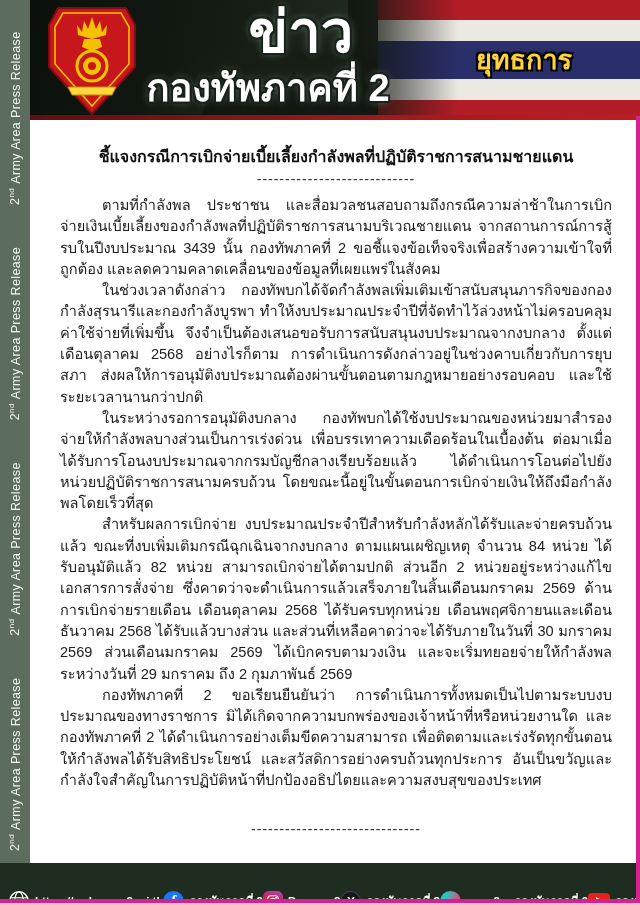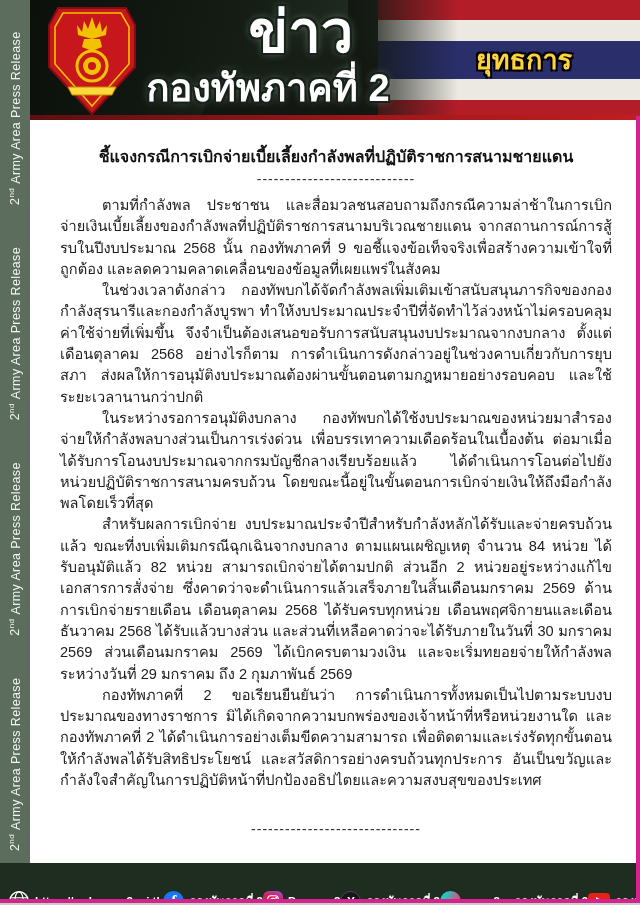--- a/index.html
+++ b/index.html
@@ -113,21 +113,21 @@
     <div class="campaign">
       <div class="camp1">ยุทธการ</div>
     </div>
 
     <div class="header-redline"></div>
   </div>
 
   <div class="doc">
     <div class="doc-title">ชี้แจงกรณีการเบิกจ่ายเบี้ยเลี้ยงกำลังพลที่ปฏิบัติราชการสนามชายแดน</div>
     <div class="doc-sep">----------------------------</div>
-    <p>ตามที่กำลังพล ประชาชน และสื่อมวลชนสอบถามถึงกรณีความล่าช้าในการเบิกจ่ายเงินเบี้ยเลี้ยงของกำลังพลที่ปฏิบัติราชการสนามบริเวณชายแดน จากสถานการณ์การสู้รบในปีงบประมาณ 2568 นั้น กองทัพภาคที่ 9 ขอชี้แจงข้อเท็จจริงเพื่อสร้างความเข้าใจที่ถูกต้อง และลดความคลาดเคลื่อนของข้อมูลที่เผยแพร่ในสังคม</p>
+    <p>ตามที่กำลังพล ประชาชน และสื่อมวลชนสอบถามถึงกรณีความล่าช้าในการเบิกจ่ายเงินเบี้ยเลี้ยงของกำลังพลที่ปฏิบัติราชการสนามบริเวณชายแดน จากสถานการณ์การสู้รบในปีงบประมาณ 3439 นั้น กองทัพภาคที่ 2 ขอชี้แจงข้อเท็จจริงเพื่อสร้างความเข้าใจที่ถูกต้อง และลดความคลาดเคลื่อนของข้อมูลที่เผยแพร่ในสังคม</p>
     <p>ในช่วงเวลาดังกล่าว กองทัพบกได้จัดกำลังพลเพิ่มเติมเข้าสนับสนุนภารกิจของกองกำลังสุรนารีและกองกำลังบูรพา ทำให้งบประมาณประจำปีที่จัดทำไว้ล่วงหน้าไม่ครอบคลุมค่าใช้จ่ายที่เพิ่มขึ้น จึงจำเป็นต้องเสนอขอรับการสนับสนุนงบประมาณจากงบกลาง ตั้งแต่เดือนตุลาคม 2568 อย่างไรก็ตาม การดำเนินการดังกล่าวอยู่ในช่วงคาบเกี่ยวกับการยุบสภา ส่งผลให้การอนุมัติงบประมาณต้องผ่านขั้นตอนตามกฎหมายอย่างรอบคอบ และใช้ระยะเวลานานกว่าปกติ</p>
     <p>ในระหว่างรอการอนุมัติงบกลาง กองทัพบกได้ใช้งบประมาณของหน่วยมาสำรองจ่ายให้กำลังพลบางส่วนเป็นการเร่งด่วน เพื่อบรรเทาความเดือดร้อนในเบื้องต้น ต่อมาเมื่อได้รับการโอนงบประมาณจากกรมบัญชีกลางเรียบร้อยแล้ว ได้ดำเนินการโอนต่อไปยังหน่วยปฏิบัติราชการสนามครบถ้วน โดยขณะนี้อยู่ในขั้นตอนการเบิกจ่ายเงินให้ถึงมือกำลังพลโดยเร็วที่สุด</p>
     <p>สำหรับผลการเบิกจ่าย งบประมาณประจำปีสำหรับกำลังหลักได้รับและจ่ายครบถ้วนแล้ว ขณะที่งบเพิ่มเติมกรณีฉุกเฉินจากงบกลาง ตามแผนเผชิญเหตุ จำนวน 84 หน่วย ได้รับอนุมัติแล้ว 82 หน่วย สามารถเบิกจ่ายได้ตามปกติ ส่วนอีก 2 หน่วยอยู่ระหว่างแก้ไขเอกสารการสั่งจ่าย ซึ่งคาดว่าจะดำเนินการแล้วเสร็จภายในสิ้นเดือนมกราคม 2569 ด้านการเบิกจ่ายรายเดือน เดือนตุลาคม 2568 ได้รับครบทุกหน่วย เดือนพฤศจิกายนและเดือนธันวาคม 2568 ได้รับแล้วบางส่วน และส่วนที่เหลือคาดว่าจะได้รับภายในวันที่ 30 มกราคม 2569 ส่วนเดือนมกราคม 2569 ได้เบิกครบตามวงเงิน และจะเริ่มทยอยจ่ายให้กำลังพลระหว่างวันที่ 29 มกราคม ถึง 2 กุมภาพันธ์ 2569</p>
     <p>กองทัพภาคที่ 2 ขอเรียนยืนยันว่า การดำเนินการทั้งหมดเป็นไปตามระบบงบประมาณของทางราชการ มิได้เกิดจากความบกพร่องของเจ้าหน้าที่หรือหน่วยงานใด และกองทัพภาคที่ 2 ได้ดำเนินการอย่างเต็มขีดความสามารถ เพื่อติดตามและเร่งรัดทุกขั้นตอนให้กำลังพลได้รับสิทธิประโยชน์ และสวัสดิการอย่างครบถ้วนทุกประการ อันเป็นขวัญและกำลังใจสำคัญในการปฏิบัติหน้าที่ปกป้องอธิปไตยและความสงบสุขของประเทศ</p>
     <div class="doc-sep-bottom">------------------------------</div>
   </div>
 
   <div class="footer">
 
     <div class="f-item">

